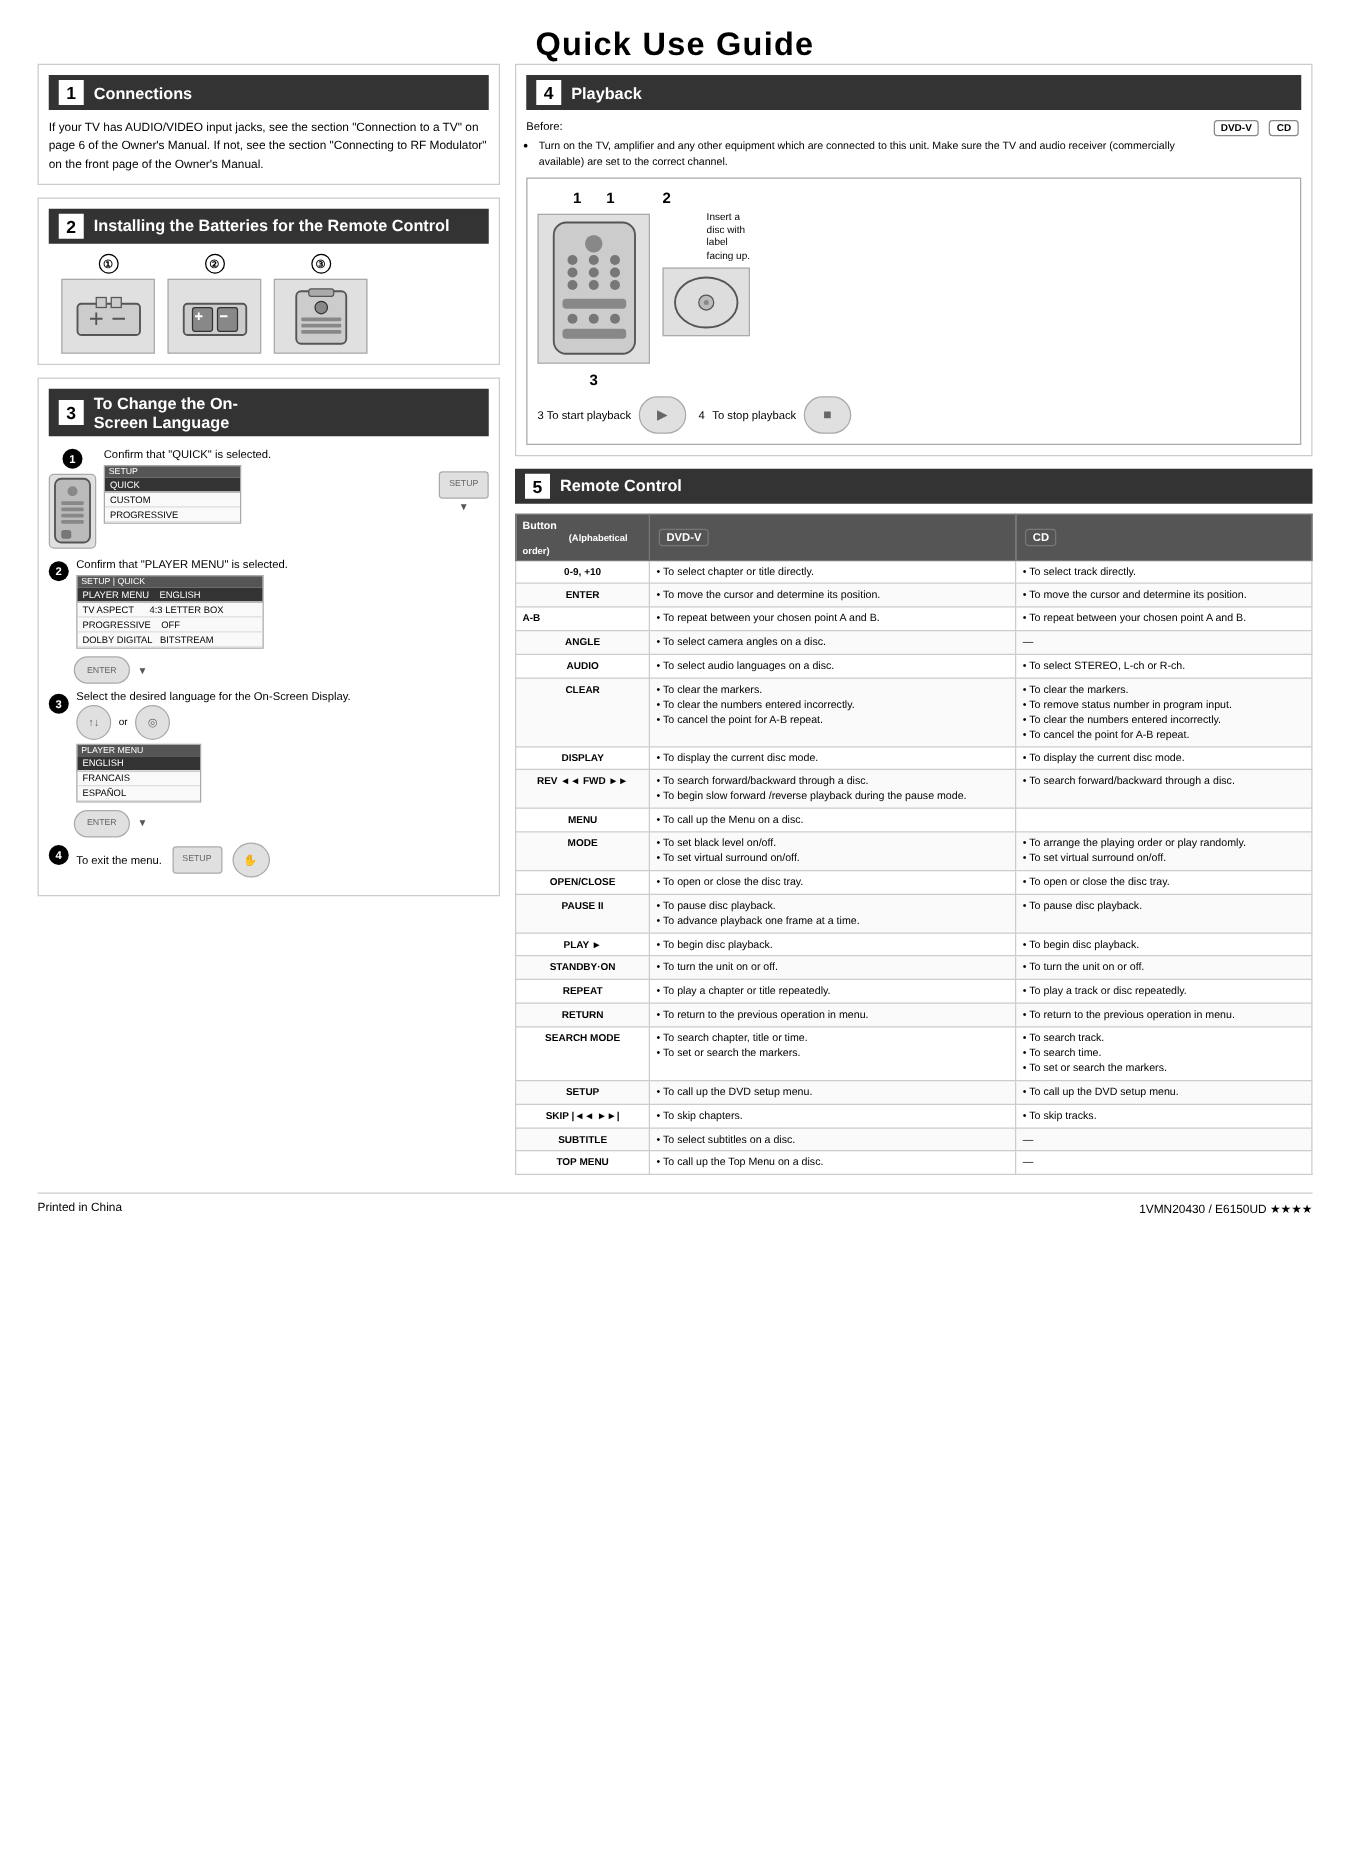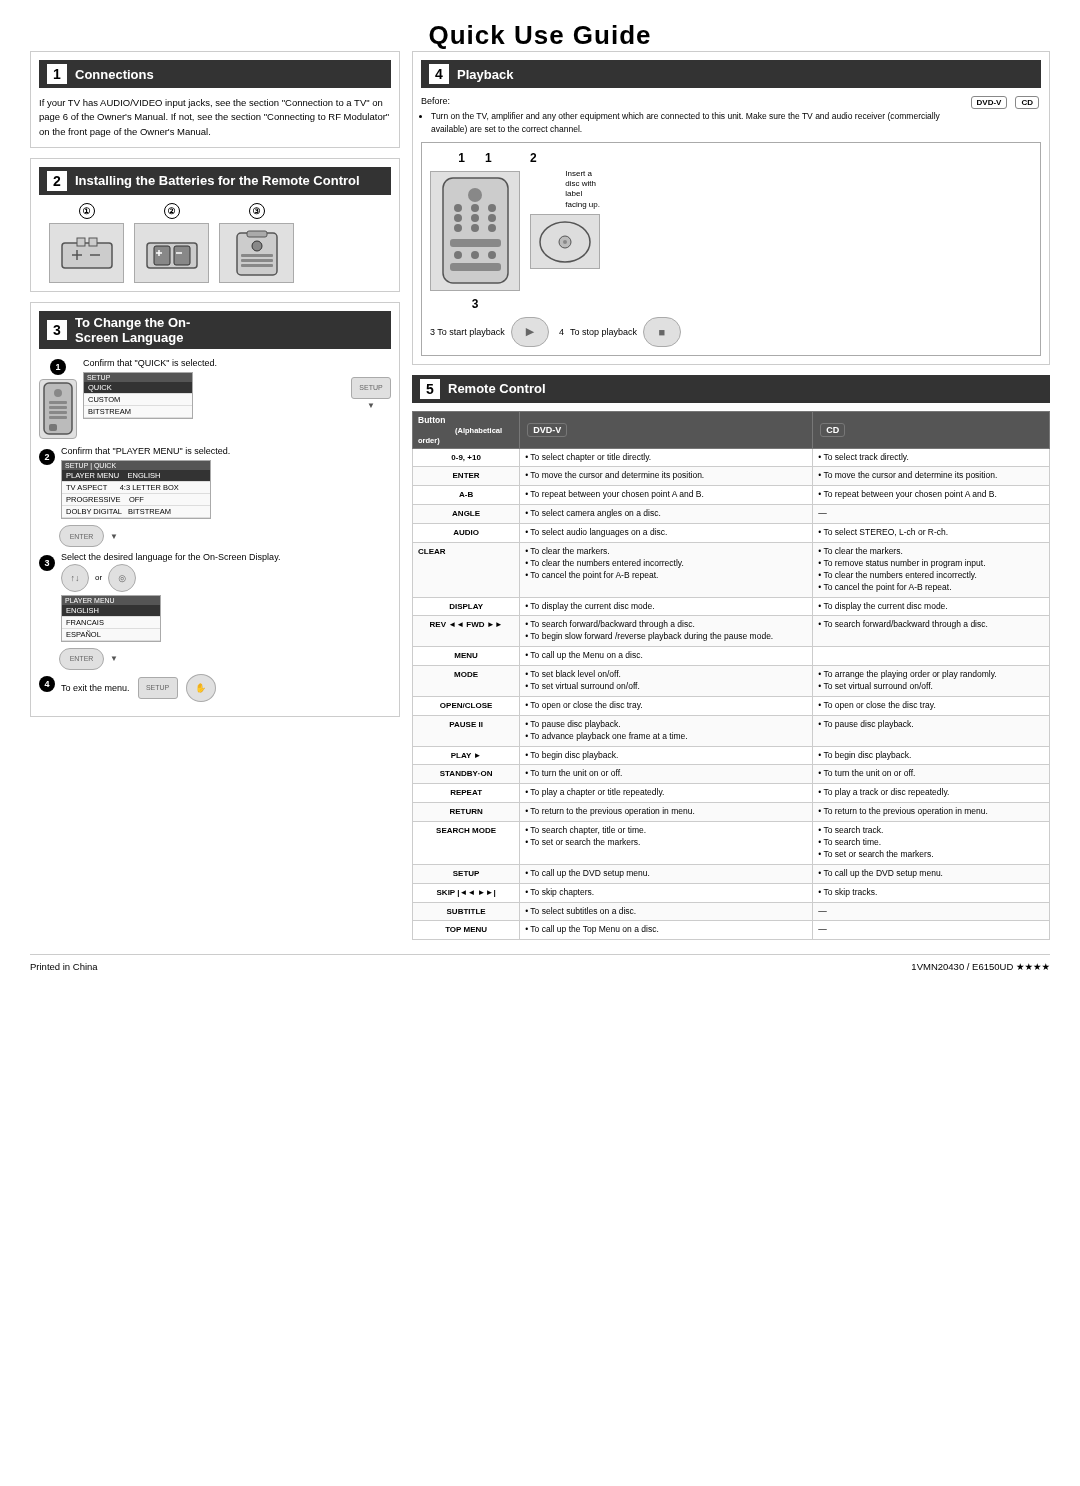--- a/index.html
+++ b/index.html
@@ -323,21 +323,21 @@
               <rect x="7" y="43" width="8" height="7" rx="2" fill="#777"></rect>
             </svg>
           </div>
         </div>
         <div style="flex:1;">
           <p class="step-text">Confirm that "QUICK" is selected.</p>
           <div class="menu-mockup">
             <div class="menu-header">SETUP</div>
             <div class="menu-item selected">QUICK</div>
             <div class="menu-item">CUSTOM</div>
-            <div class="menu-item">BITSTREAM</div>
+            <div class="menu-item">PROGRESSIVE</div>
           </div>
         </div>
         <div style="display:flex;flex-direction:column;align-items:center;gap:2px;margin-top:20px;">
           <div class="img-placeholder" style="width:40px;height:22px;border-radius:3px;font-size:7px;">SETUP</div>
           <div style="font-size:8px;color:#555;">▼</div>
         </div>
       </div>
 
       <div class="lang-step-row" style="margin-top:4px;">
         <div style="display:flex;flex-direction:column;align-items:center;gap:4px;align-self:flex-start;margin-top:2px;">
@@ -504,36 +504,36 @@
               <td style="font-weight: bold; font-size: 8px; text-align: center; white-space: pre-line;">0-9, +10</td>
               <td style="white-space: pre-line;">• To select chapter or title directly.</td>
               <td style="white-space: pre-line;">• To select track directly.</td>
             </tr>
             <tr>
               <td style="font-weight: bold; font-size: 8px; text-align: center; white-space: pre-line;">ENTER</td>
               <td style="white-space: pre-line;">• To move the cursor and determine its position.</td>
               <td style="white-space: pre-line;">• To move the cursor and determine its position.</td>
             </tr>
             <tr>
-              <td style="font-weight: bold; font-size: 8px; text-align: center; white-space: pre-line;">A-B</td>
+              <td style="font-weight: bold; font-size: 8px; white-space: pre-line;">A-B</td>
               <td style="white-space: pre-line;">• To repeat between your chosen point A and B.</td>
               <td style="white-space: pre-line;">• To repeat between your chosen point A and B.</td>
             </tr>
             <tr>
               <td style="font-weight: bold; font-size: 8px; text-align: center; white-space: pre-line;">ANGLE</td>
               <td style="white-space: pre-line;">• To select camera angles on a disc.</td>
               <td style="white-space: pre-line;">—</td>
             </tr>
             <tr>
               <td style="font-weight: bold; font-size: 8px; text-align: center; white-space: pre-line;">AUDIO</td>
               <td style="white-space: pre-line;">• To select audio languages on a disc.</td>
               <td style="white-space: pre-line;">• To select STEREO, L-ch or R-ch.</td>
             </tr>
             <tr>
-              <td style="font-weight: bold; font-size: 8px; text-align: left; white-space: pre-line;">CLEAR</td>
+              <td style="font-weight: bold; font-size: 8px; text-align: center; white-space: pre-line;">CLEAR</td>
               <td style="white-space: pre-line;">• To clear the markers.
 • To clear the numbers entered incorrectly.
 • To cancel the point for A-B repeat.</td>
               <td style="white-space: pre-line;">• To clear the markers.
 • To remove status number in program input.
 • To clear the numbers entered incorrectly.
 • To cancel the point for A-B repeat.</td>
             </tr>
             <tr>
               <td style="font-weight: bold; font-size: 8px; text-align: center; white-space: pre-line;">DISPLAY</td>

